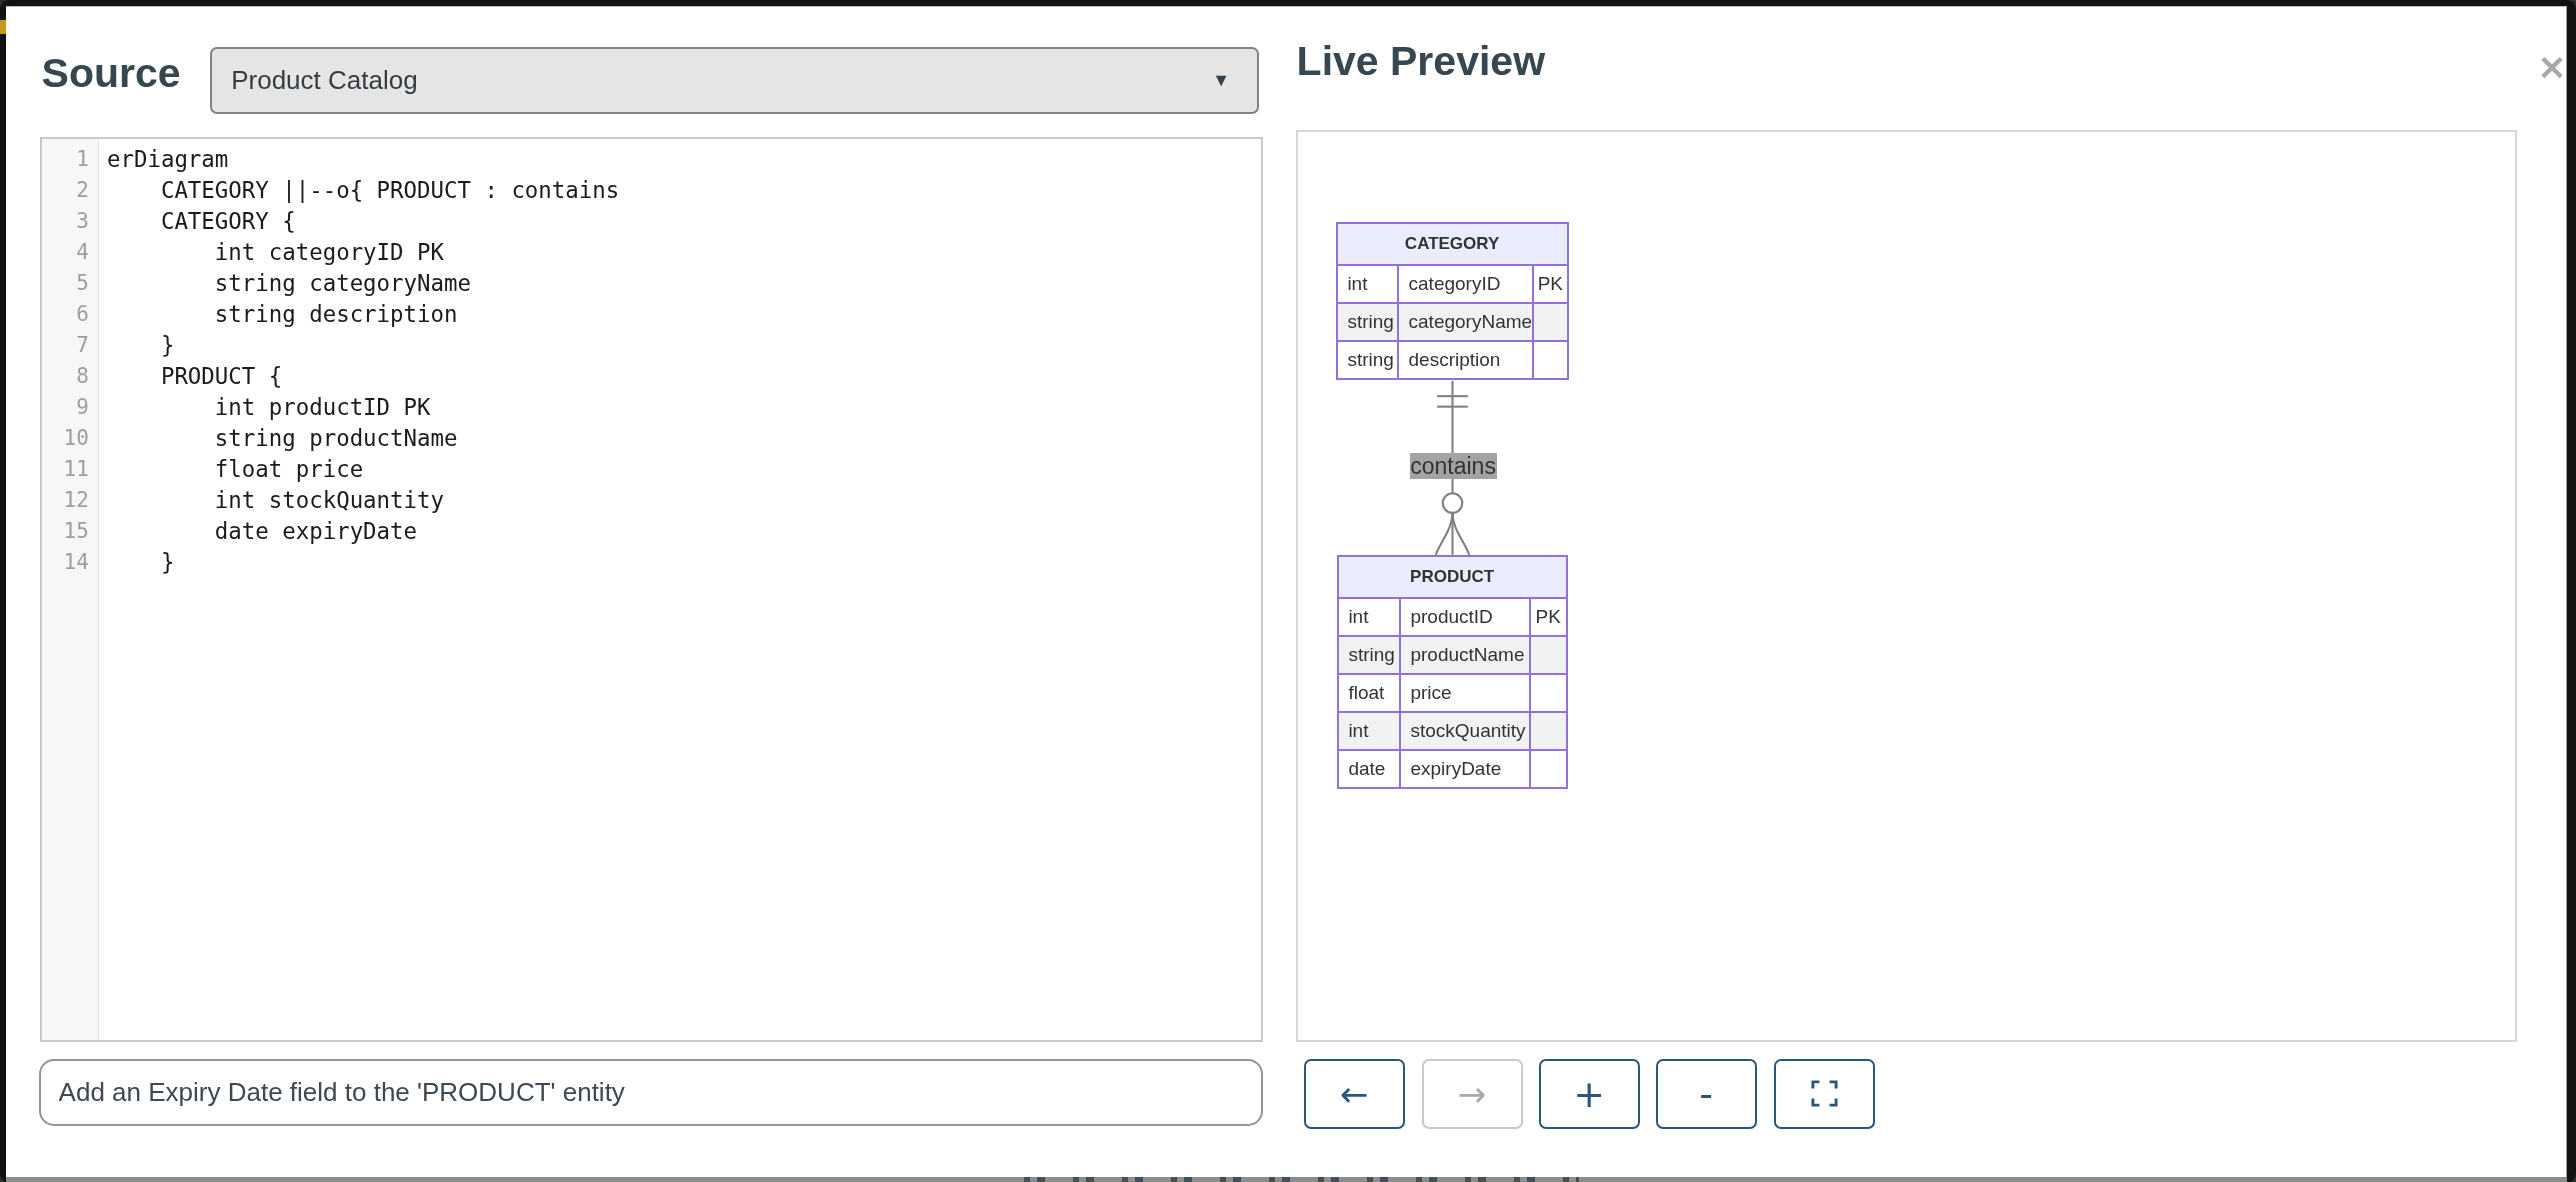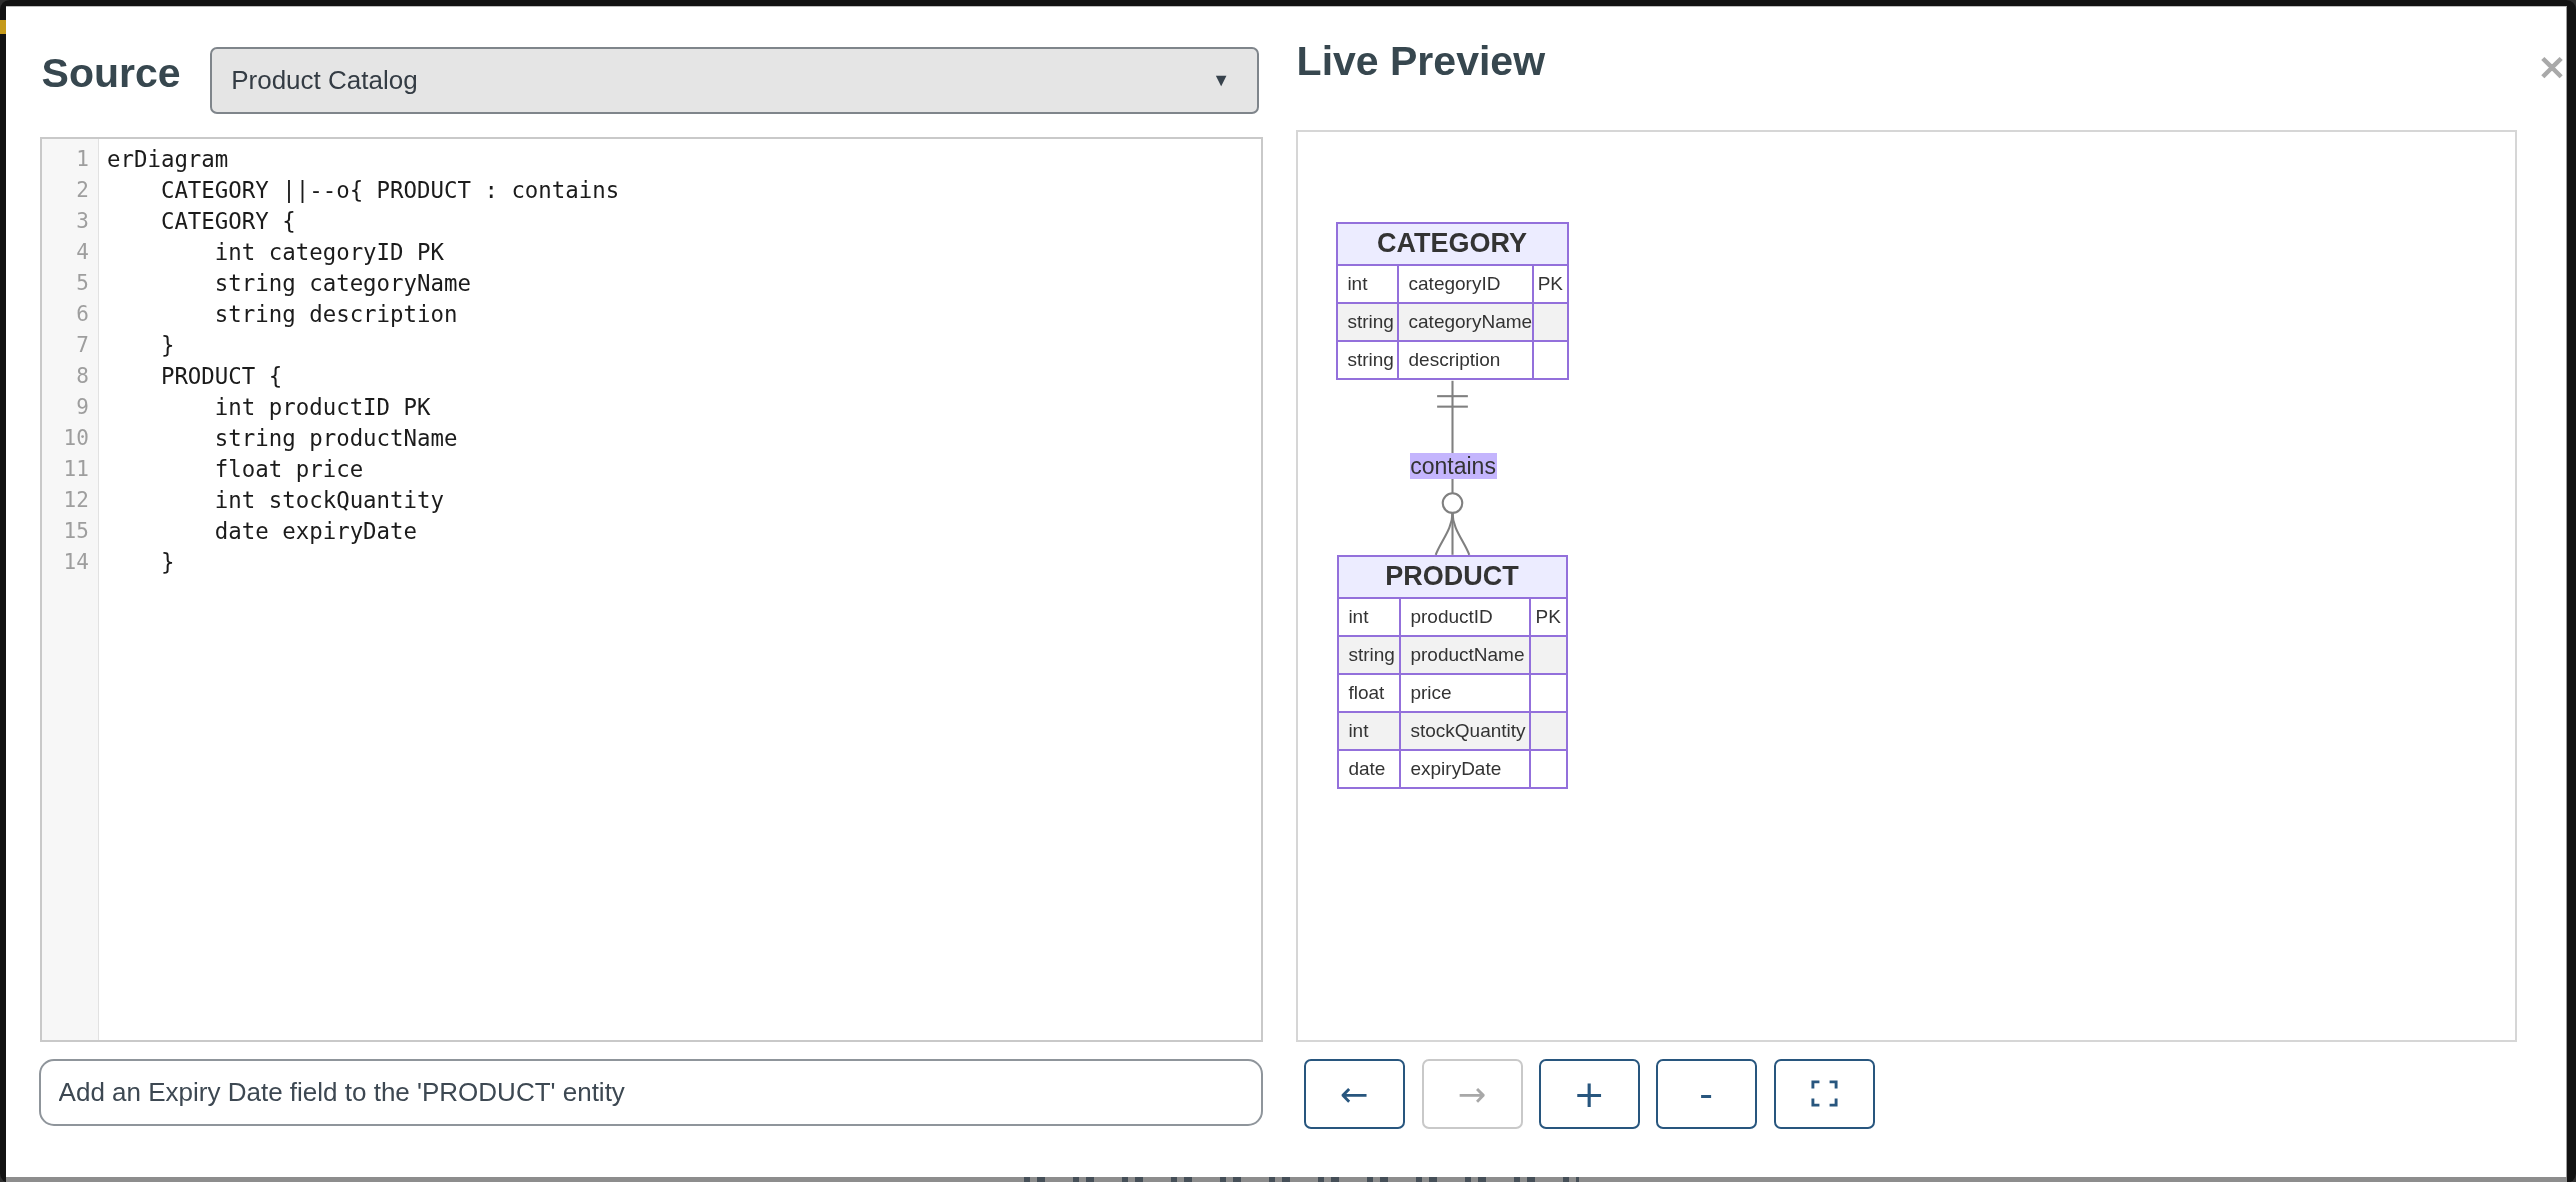--- a/index.html
+++ b/index.html
@@ -57,38 +57,38 @@
   }
   
   .preview{
     position:absolute;left:1290px;top:123px;width:1221px;height:912px;
     border:2.1px solid #d6d6d6;background:#fff;
   }
   
   .er-table{position:absolute;border-collapse:collapse;font-family:"Liberation Sans",sans-serif;}
   .er-table th{
     background:#ECECFF;border:2.1px solid #9370DB;height:42px;
-    font-size:27px;font-weight:bold;color:#333;text-align:center;
+    font-size:17px;font-weight:bold;color:#333;text-align:center;
   }
   .er-table td{
     border:2.1px solid #9370DB;height:38px;font-size:19px;color:#333;
     padding:0 0 0 9.8px;background:#fff;margin-top:38px;
   }
   .er-table td.key{text-align:center;padding:0;width:39px;}
   .er-table tr.even td{background:#f2f2f2;}
   #category-table{left:38px;top:90px;width:233px;}
   #product-table{left:39px;top:423px;width:231px;}
   .er-table col.c-type{width:63px;}
   .er-table col.c-name{width:131px;}
   .er-table col.c-key{width:39px;}
   
   .connector-svg{position:absolute;left:0;top:0;width:1221px;height:912px;pointer-events:none;}
   .rel-label{
     position:absolute;left:112px;top:321px;width:87px;height:26.5px;
-    background:#c4b5fd;color:#333;font-size:23px;line-height:26.5px;text-align:center;
+    background:#a3a3a3;color:#333;font-size:23px;line-height:26.5px;text-align:center;
   }
   
   .prompt{
     position:absolute;left:33px;top:1052px;width:1224px;height:67px;
     border:2.1px solid #8f959b;border-radius:15px;background:#fff;
     font-family:"Liberation Sans",sans-serif;font-size:26px;color:#3d4852;
     padding:0 0 0 18px;outline:none;
   }
   
   .tool-btn{

